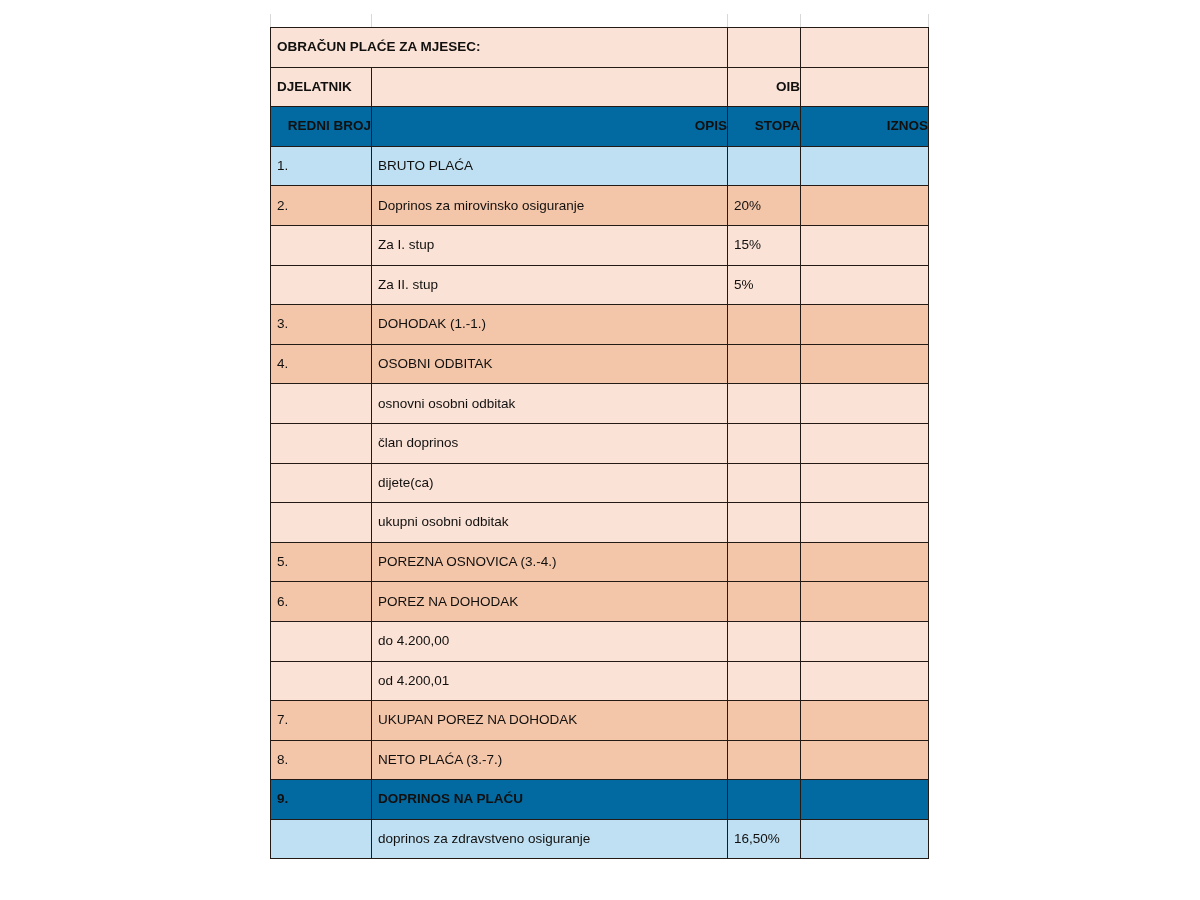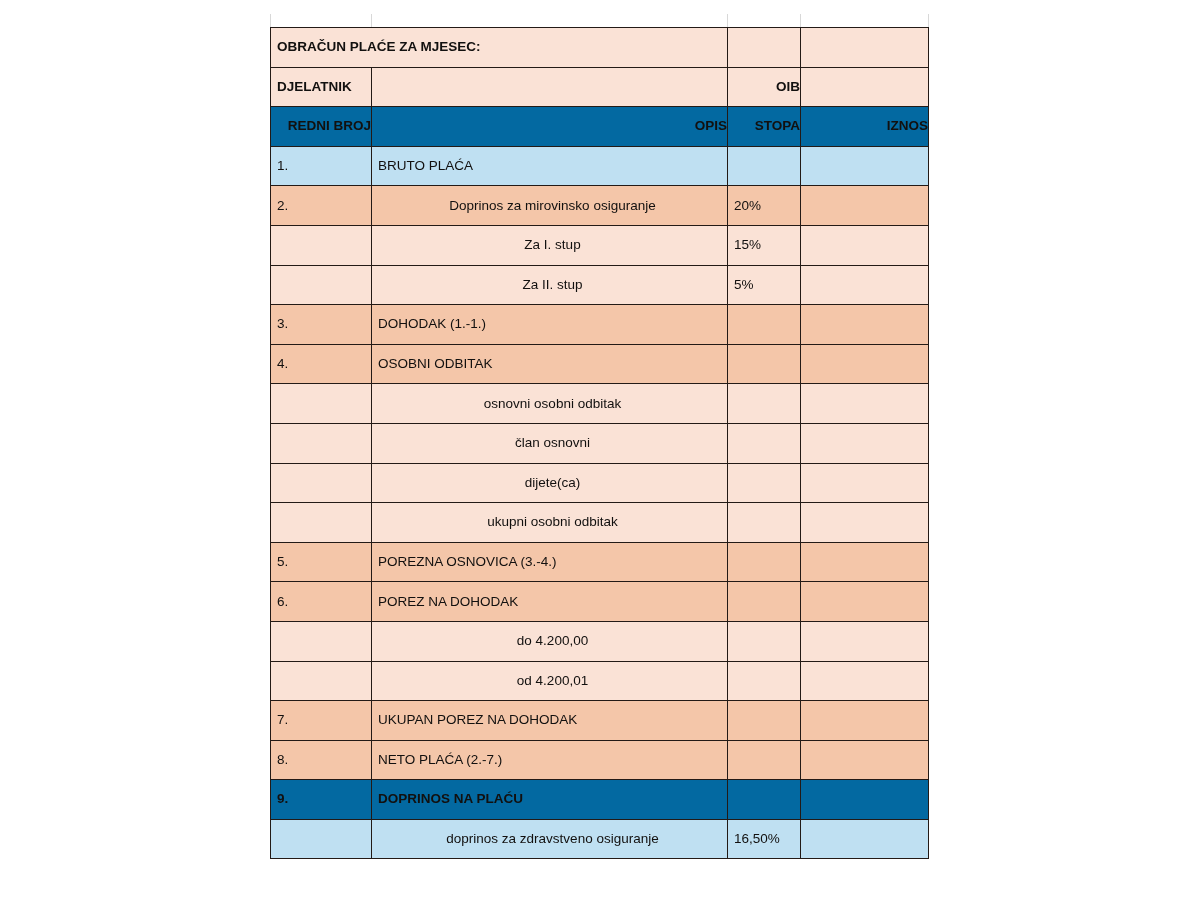--- a/index.html
+++ b/index.html
@@ -59,21 +59,21 @@
 
   
   .fill-lightpeach { background: #fae2d6; }
   .fill-peach      { background: #f4c6a9; }
   .fill-blue       { background: #0369a1; }
   .fill-lightblue  { background: #bfe0f2; }
 
   
   .bold        { font-weight: bold; }
   .center      { text-align: left; padding-left: 0; padding-right: 0; }
-  .indent      { padding-left: 12px; text-align: center; }
+  .indent      { padding-left: 12px; }
 
   .hdr-cell {
     font-weight: bold;
     font-size: 13.5px;
     text-align: right;
     padding-left: 0;
     padding-right: 0;
   }
 
   .title-cell {
@@ -161,21 +161,21 @@
           <td class="fill-peach center"></td>
         </tr>
         <tr>
           <td class="fill-lightpeach"></td>
           <td class="fill-lightpeach indent">osnovni osobni odbitak</td>
           <td class="fill-lightpeach center"></td>
           <td class="fill-lightpeach center"></td>
         </tr>
         <tr>
           <td class="fill-lightpeach"></td>
-          <td class="fill-lightpeach indent">član osnovni</td>
+          <td class="fill-lightpeach indent">član doprinos</td>
           <td class="fill-lightpeach center"></td>
           <td class="fill-lightpeach center"></td>
         </tr>
         <tr>
           <td class="fill-lightpeach"></td>
           <td class="fill-lightpeach indent">dijete(ca)</td>
           <td class="fill-lightpeach center"></td>
           <td class="fill-lightpeach center"></td>
         </tr>
         <tr>
@@ -209,21 +209,21 @@
           <td class="fill-lightpeach center"></td>
         </tr>
         <tr>
           <td class="fill-peach">7.</td>
           <td class="fill-peach">UKUPAN POREZ NA DOHODAK</td>
           <td class="fill-peach center"></td>
           <td class="fill-peach center"></td>
         </tr>
         <tr>
           <td class="fill-peach">8.</td>
-          <td class="fill-peach">NETO PLAĆA (2.-7.)</td>
+          <td class="fill-peach">NETO PLAĆA (3.-7.)</td>
           <td class="fill-peach center"></td>
           <td class="fill-peach center"></td>
         </tr>
         <tr>
           <td class="fill-blue bold">9.</td>
           <td class="fill-blue bold">DOPRINOS NA PLAĆU</td>
           <td class="fill-blue center bold"></td>
           <td class="fill-blue center bold"></td>
         </tr>
         <tr>

